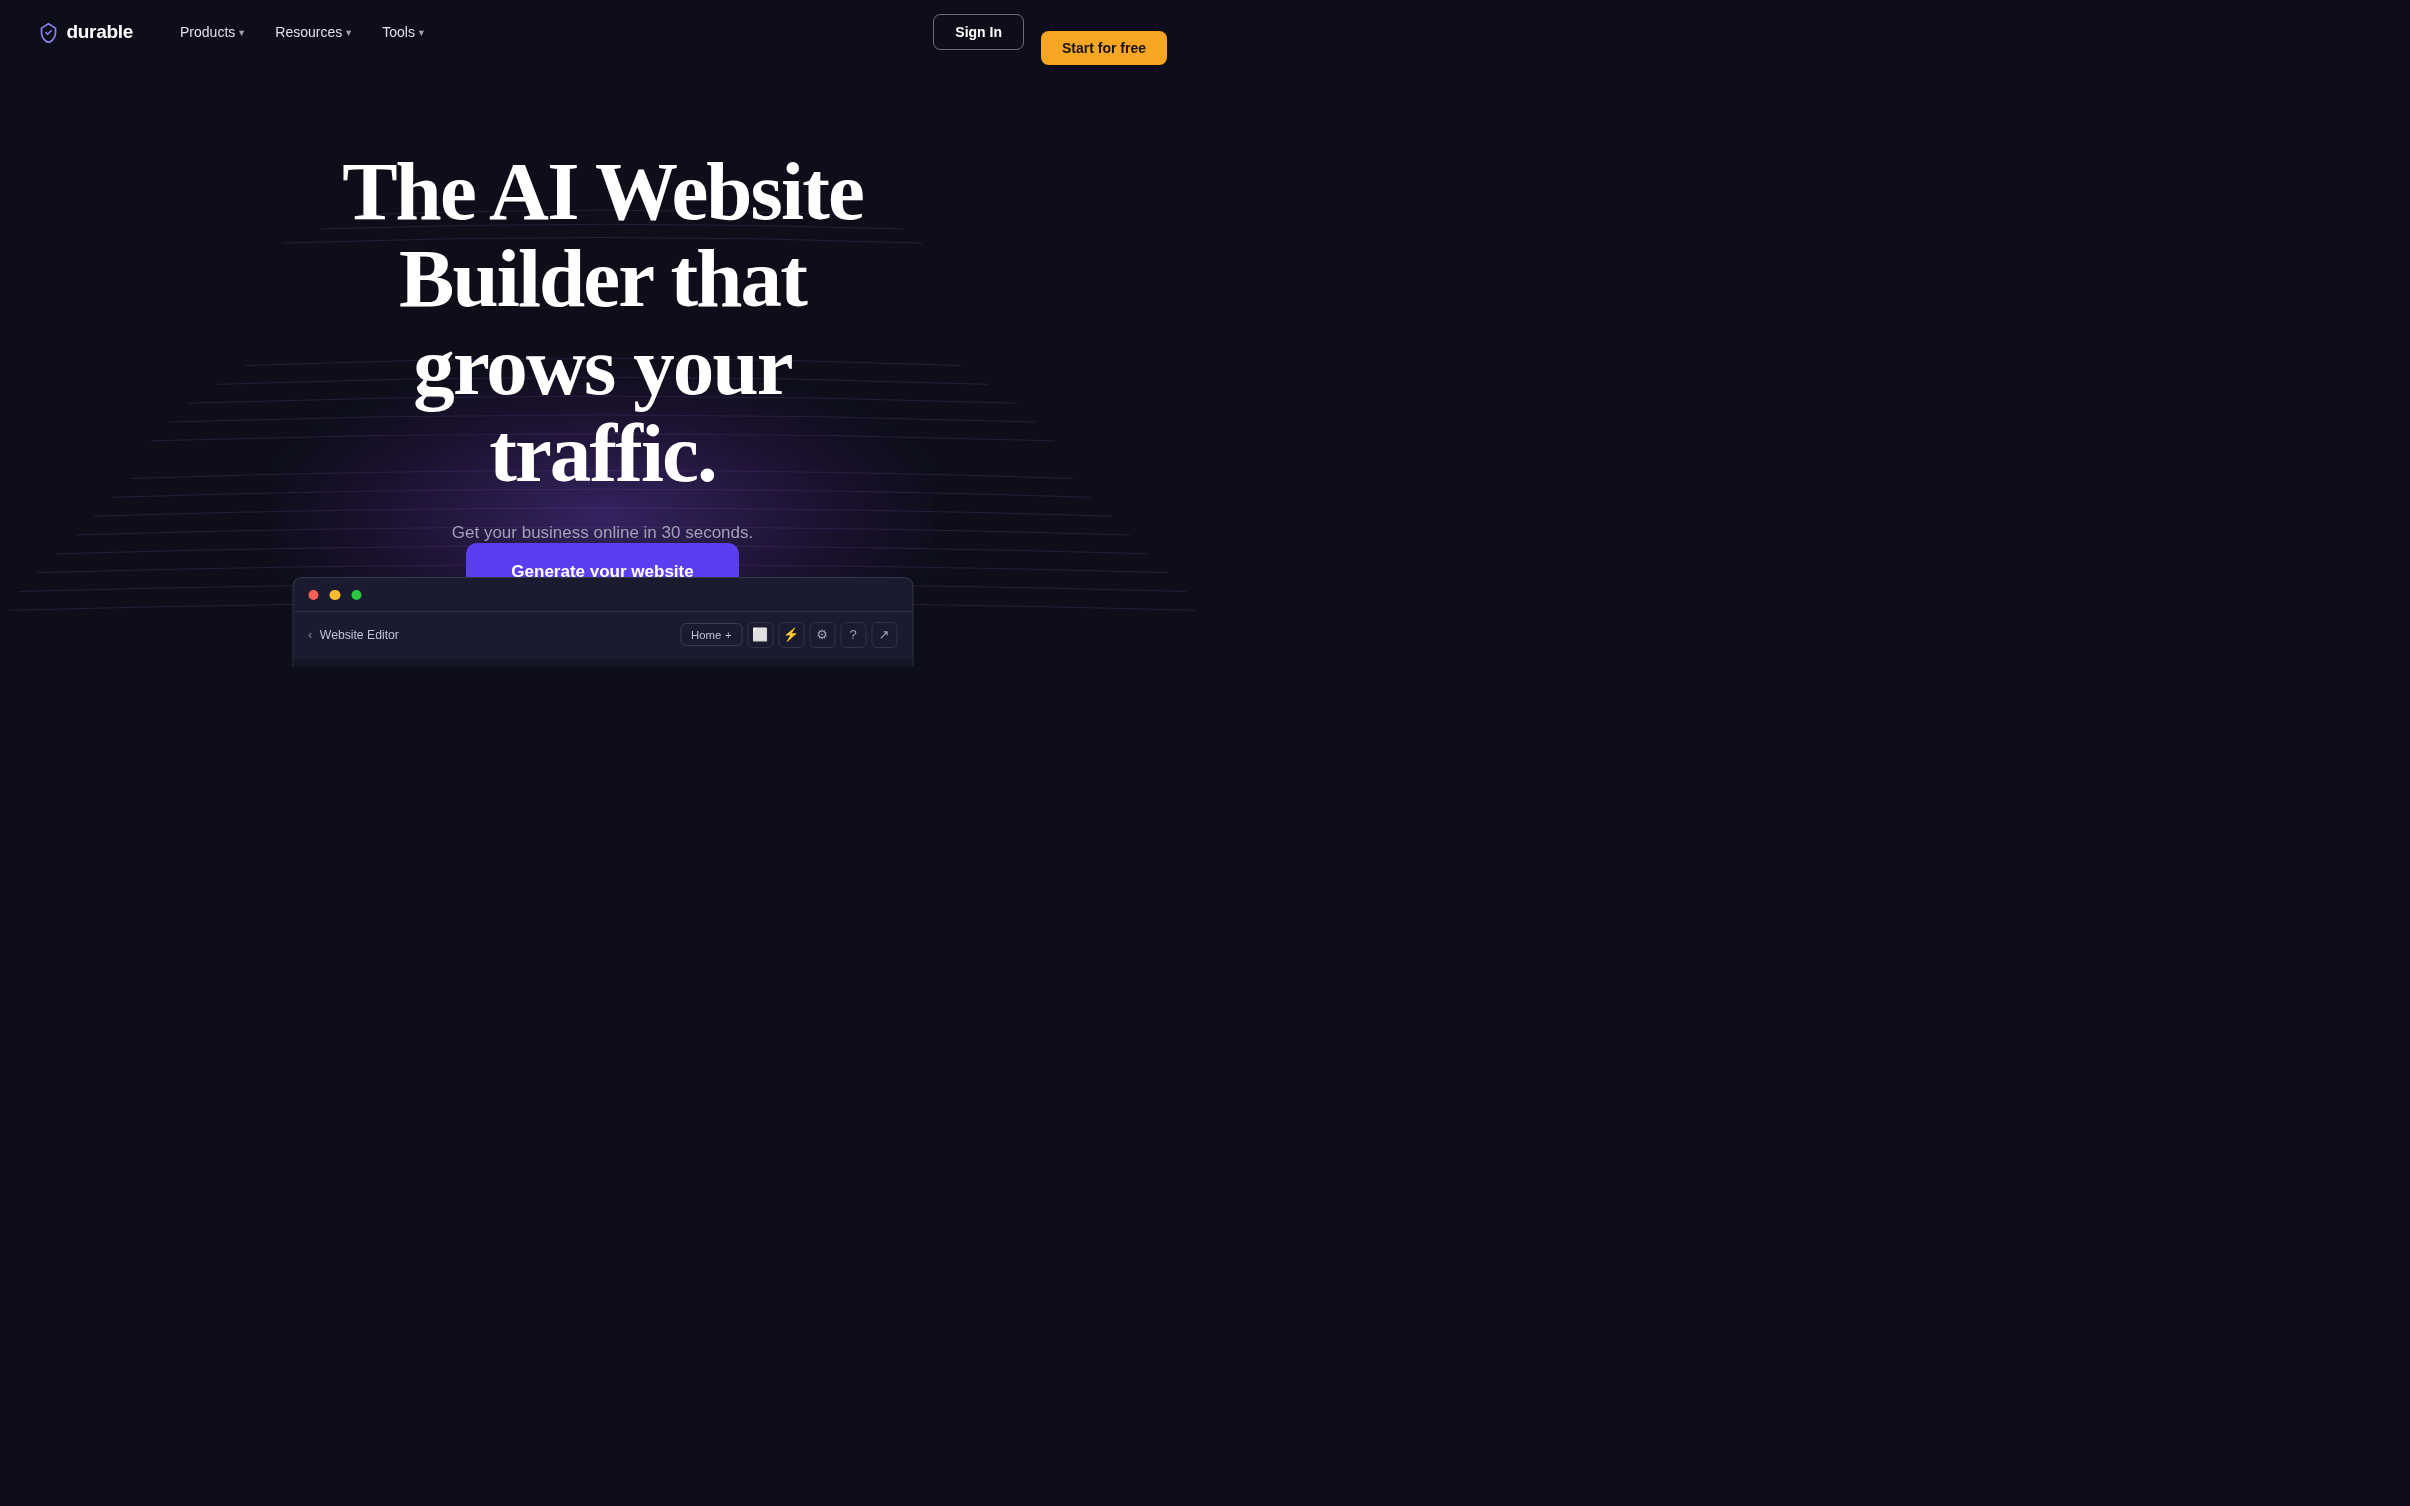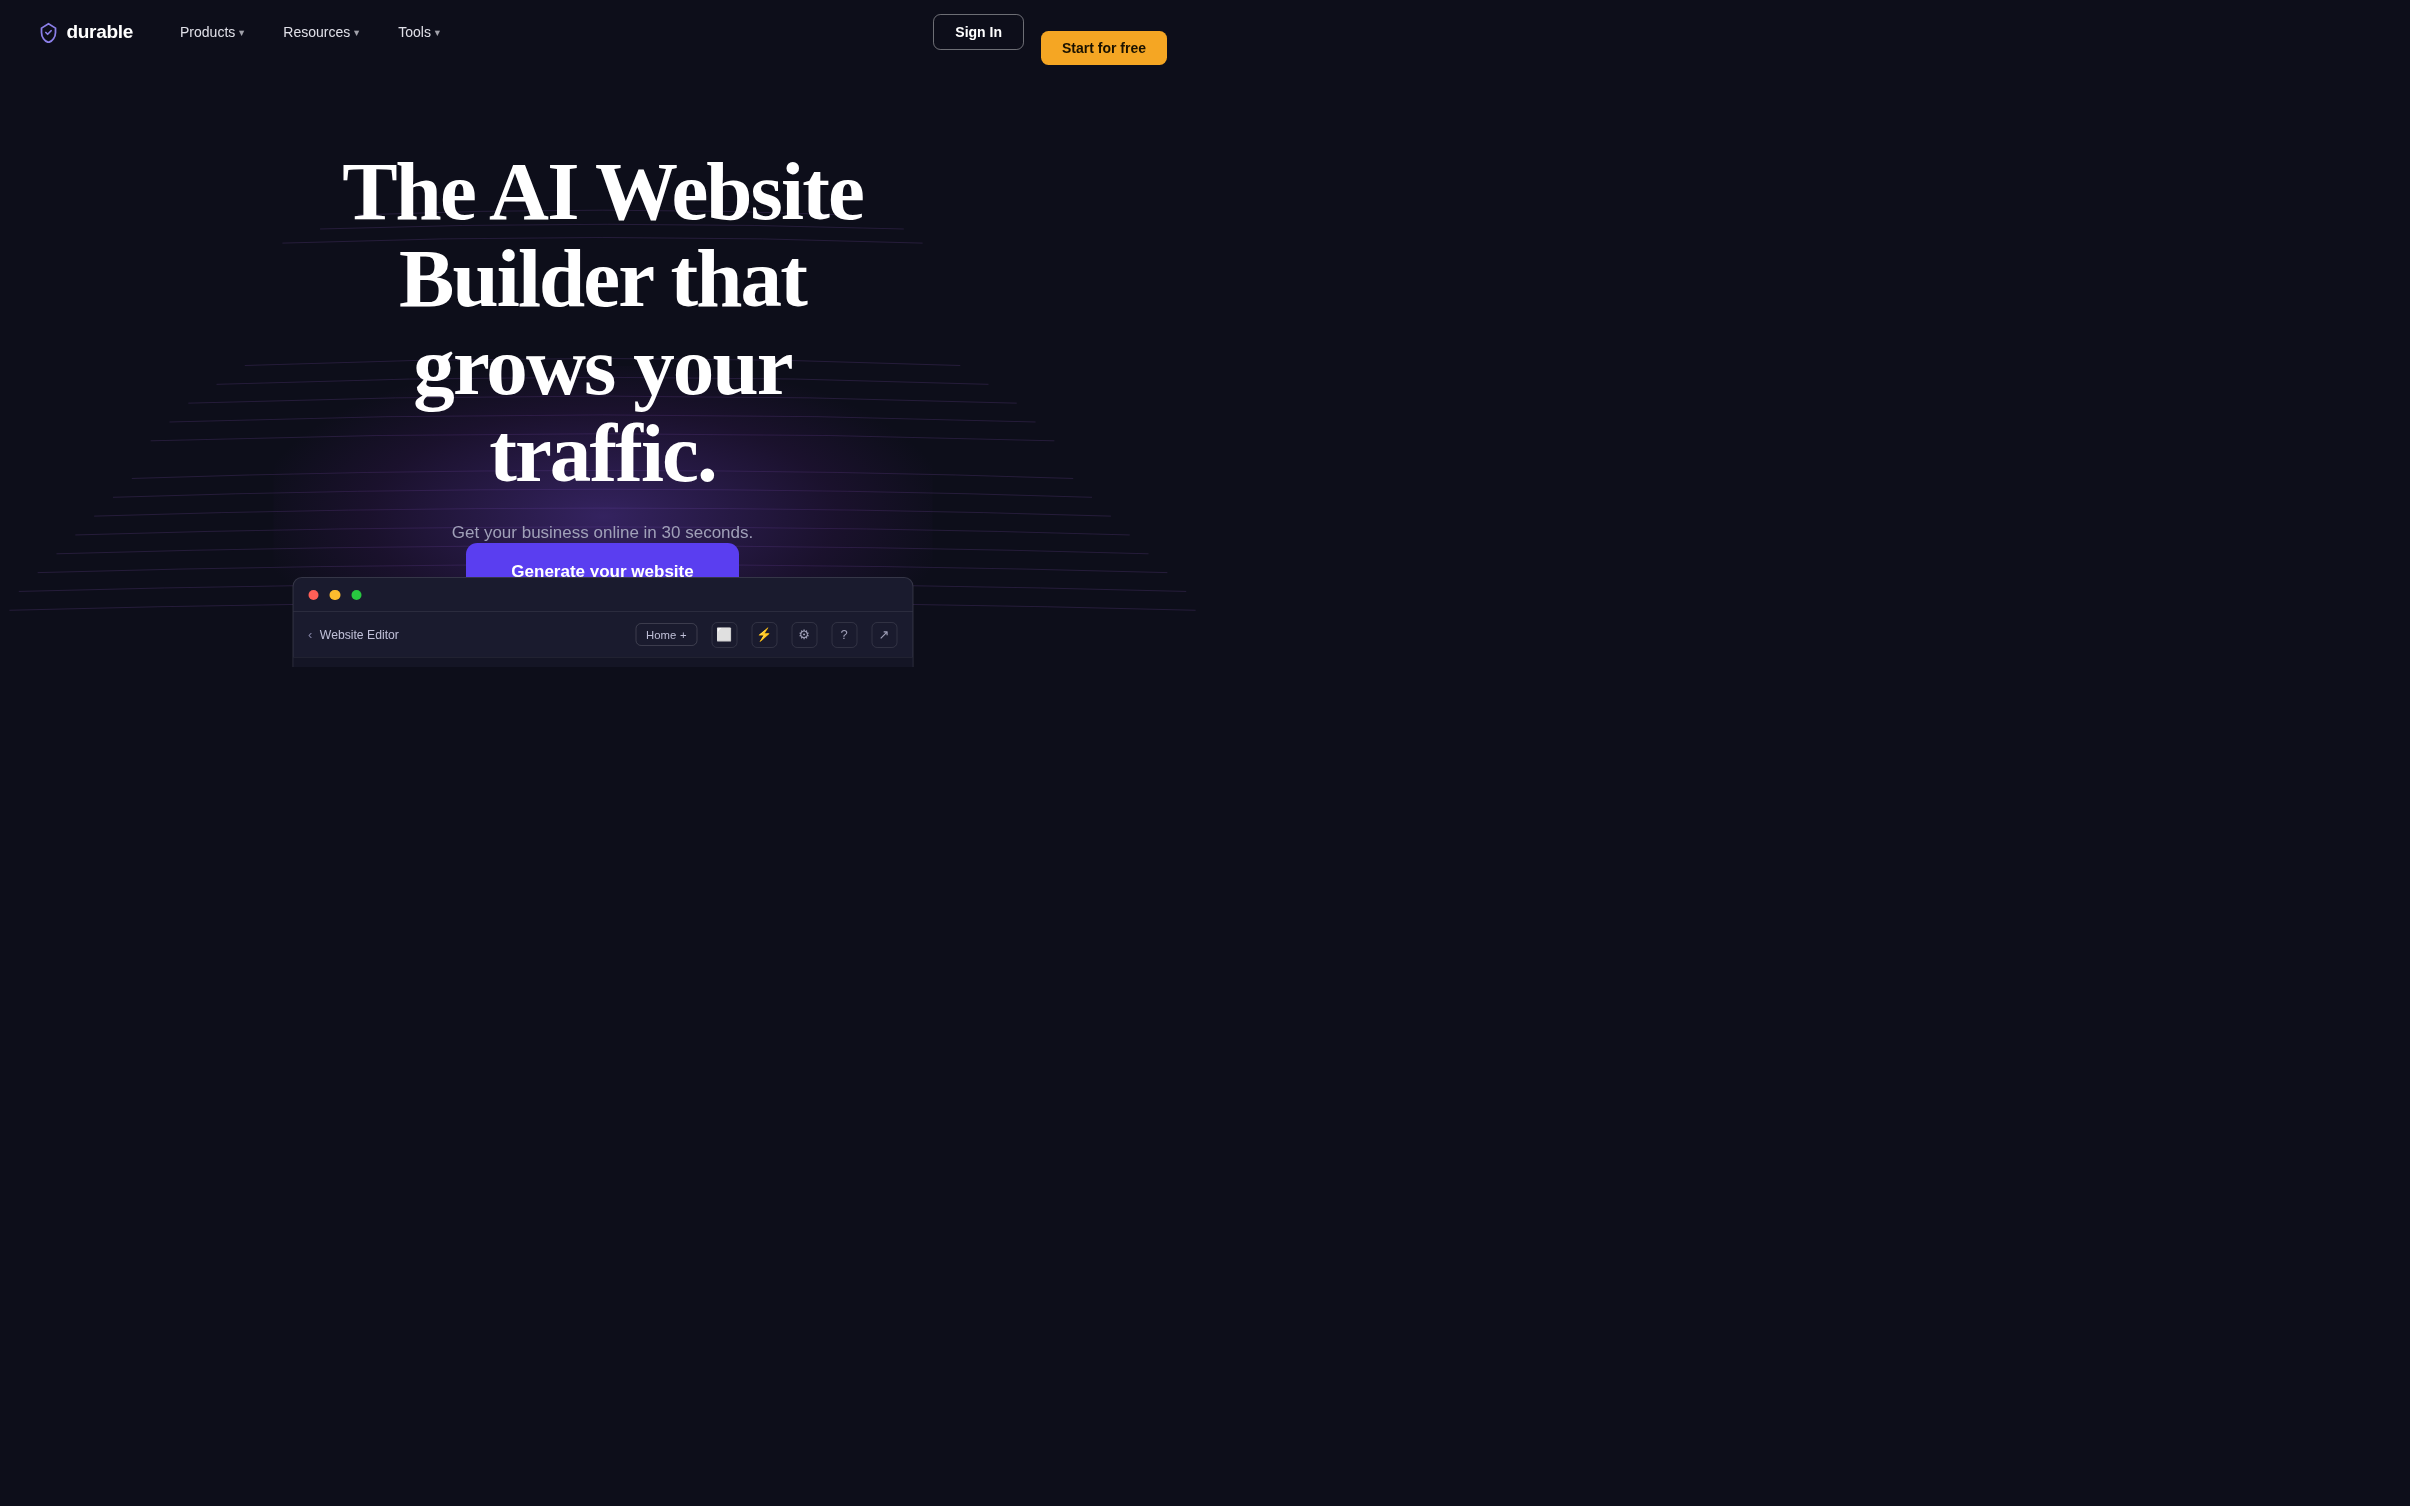--- a/index.html
+++ b/index.html
@@ -52,21 +52,21 @@
     .logo-text {
       font-size: 19px;
       font-weight: 600;
       color: #ffffff;
       letter-spacing: -0.3px;
     }
 
     .nav-links {
       display: flex;
       align-items: center;
-      gap: 13px;
+      gap: 5px;
     }
 
     .nav-link {
       display: flex;
       align-items: center;
       gap: 3.8px;
       padding: 7.5px 13px;
       color: #e0e0e8;
       font-size: 14px;
       font-weight: 500;
@@ -239,21 +239,21 @@
 
     .editor-title {
       font-size: 12.2px;
       color: #c0c0d8;
       font-weight: 500;
     }
 
     .editor-right {
       display: flex;
       align-items: center;
-      gap: 14px;
+      gap: 5px;
       padding-left: 33px;
     }
 
     .editor-tab {
       display: flex;
       align-items: center;
       gap: 3.8px;
       padding: 4.7px 9.4px;
       border: 0.9px solid rgba(255,255,255,0.15);
       border-radius: 5.6px;

